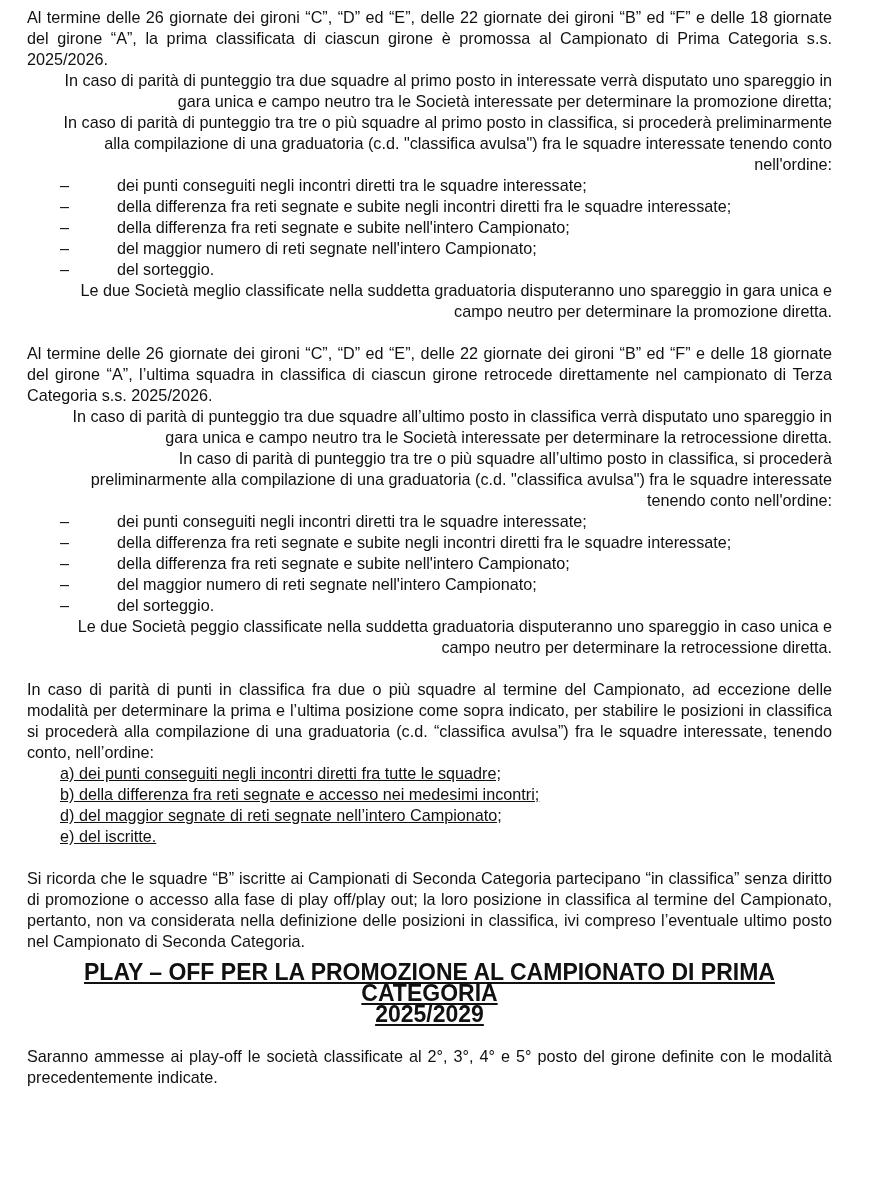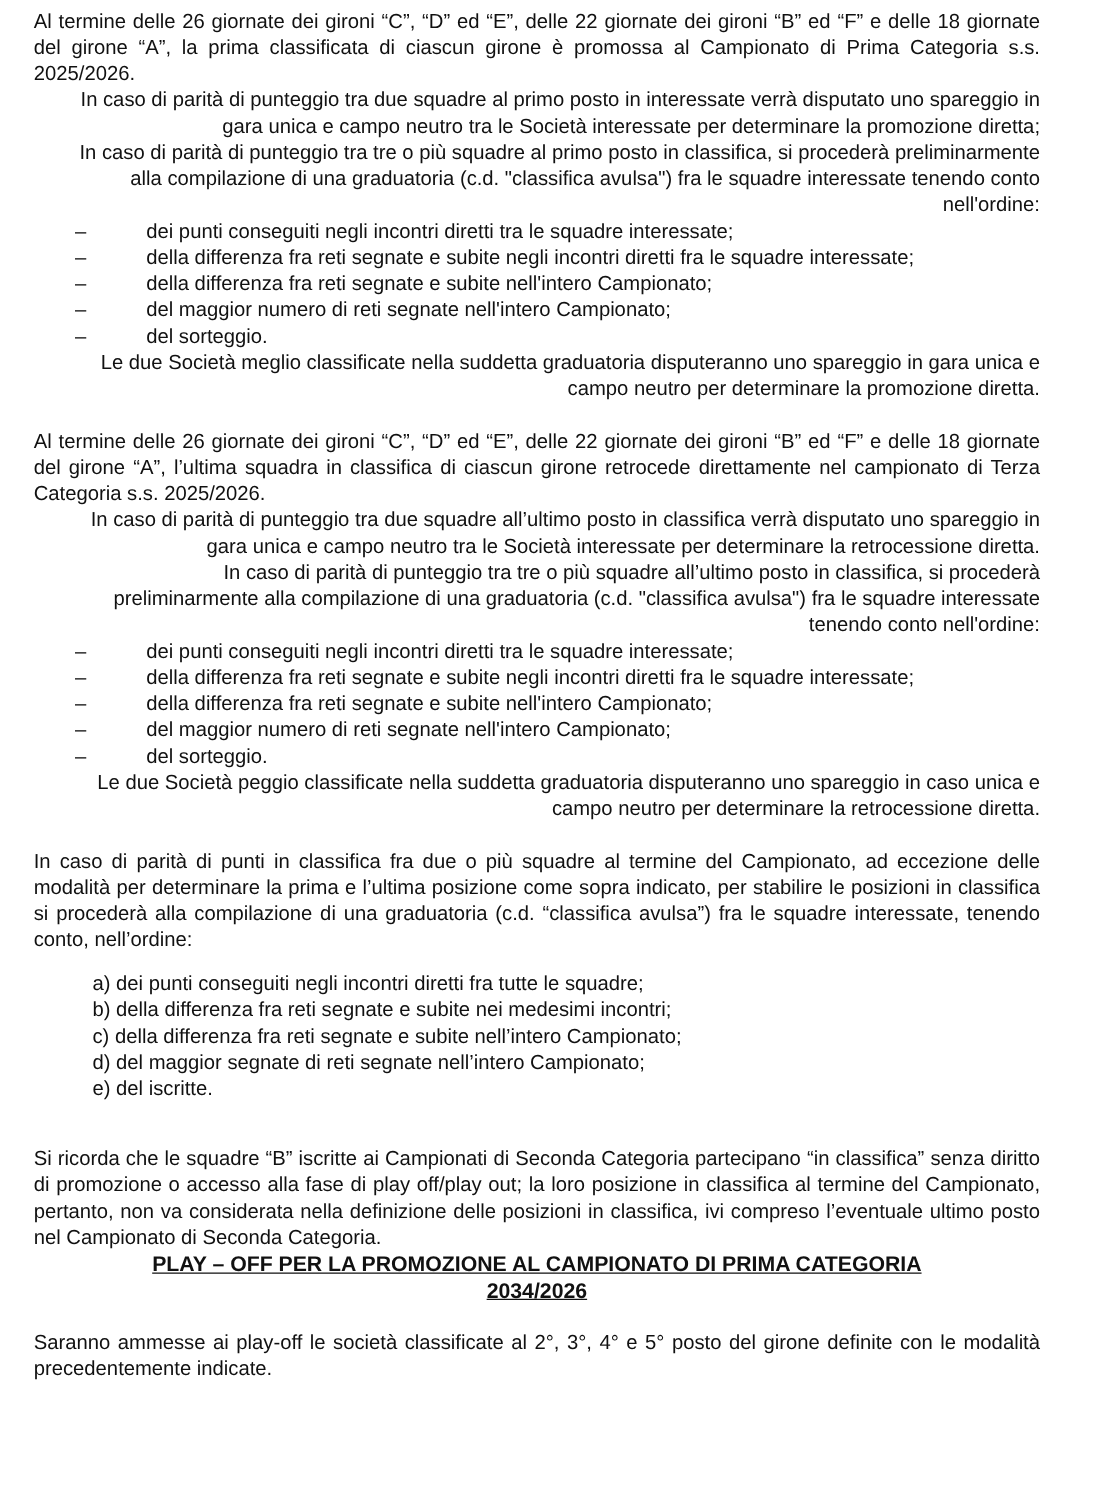--- a/index.html
+++ b/index.html
@@ -11,25 +11,25 @@
     line-height: 21px;
   }
   .page { position: relative; padding: 7px 46px 0 27px; }
   p { margin: 0; }
   .bold { font-weight: normal; }
   .just { text-align: justify; }
   .indent { padding-left: 33px; text-align: right; }
   .dash-list { list-style: none; margin: 0; padding: 0 0 0 33px; }
   .dash-list li { display: flex; }
   .dash-list .dash { width: 57px; flex: 0 0 57px; }
-  .alpha-list { list-style: none; margin: 14px; padding: 0 0 0 33px; }
+  .alpha-list { list-style: none; margin: 0; padding: 0 0 0 33px; text-decoration: underline; }
   .gap { height: 21px; }
   .heading {
     text-align: center; font-weight: bold; text-decoration: underline;
-    font-size: 17px; line-height: 21px; 
+    font-size: 23px; line-height: 21px; margin-top: 10px;
   }
 </style>
 </head>
 <body>
 
 <div class="page">
 
   <p class="bold just">Al termine delle 26 giornate dei gironi “C”, “D” ed “E”, delle 22 giornate dei gironi “B” ed “F” e delle 18 giornate del girone “A”, la prima classificata di ciascun girone è promossa al Campionato di Prima Categoria s.s. 2025/2026.</p>
   <p class="indent just">In caso di parità di punteggio tra due squadre al primo posto in interessate verrà disputato uno spareggio in gara unica e campo neutro tra le Società interessate per determinare la promozione diretta;</p>
   <p class="indent">In caso di parità di punteggio tra tre o più squadre al primo posto in classifica, si procederà preliminarmente alla compilazione di una graduatoria (c.d. "classifica avulsa") fra le squadre interessate tenendo conto nell'ordine:</p>
@@ -84,31 +84,30 @@
         <span>del sorteggio.</span>
       </li>
   </ul>
   <p class="indent">Le due Società peggio classificate nella suddetta graduatoria disputeranno uno spareggio in caso unica e campo neutro per determinare la retrocessione diretta.</p>
 
   <div class="gap"></div>
 
   <p class="just">In caso di parità di punti in classifica fra due o più squadre al termine del Campionato, ad eccezione delle modalità per determinare la prima e l’ultima posizione come sopra indicato, per stabilire le posizioni in classifica si procederà alla compilazione di una graduatoria (c.d. “classifica avulsa”) fra le squadre interessate, tenendo conto, nell’ordine:</p>
   <ul class="alpha-list">
     <li>a) dei punti conseguiti negli incontri diretti fra tutte le squadre;</li>
-    <li>b) della differenza fra reti segnate e subite nei medesimi incontri;</li>
-    <li>c) della differenza fra reti segnate e subite nell’intero Campionato;</li>
+    <li>b) della differenza fra reti segnate e accesso nei medesimi incontri;</li>
     <li>d) del maggior segnate di reti segnate nell’intero Campionato;</li>
     <li>e) del iscritte.</li>
   </ul>
 
   <div class="gap"></div>
 
   <p class="just">Si ricorda che le squadre “B” iscritte ai Campionati di Seconda Categoria partecipano “in classifica” senza diritto di promozione o accesso alla fase di play off/play out; la loro posizione in classifica al termine del Campionato, pertanto, non va considerata nella definizione delle posizioni in classifica, ivi compreso l’eventuale ultimo posto nel Campionato di Seconda Categoria.</p>
 
   <div class="heading">
     <div>PLAY – OFF PER LA PROMOZIONE AL CAMPIONATO DI PRIMA CATEGORIA</div>
-    <div>2034/2026</div>
+    <div>2025/2029</div>
   </div>
 
   <div class="gap"></div>
 
   <p class="just">Saranno ammesse ai play-off le società classificate al 2°, 3°, 4° e 5° posto del girone definite con le modalità precedentemente indicate.</p>
 </div>
 
 </body></html>

